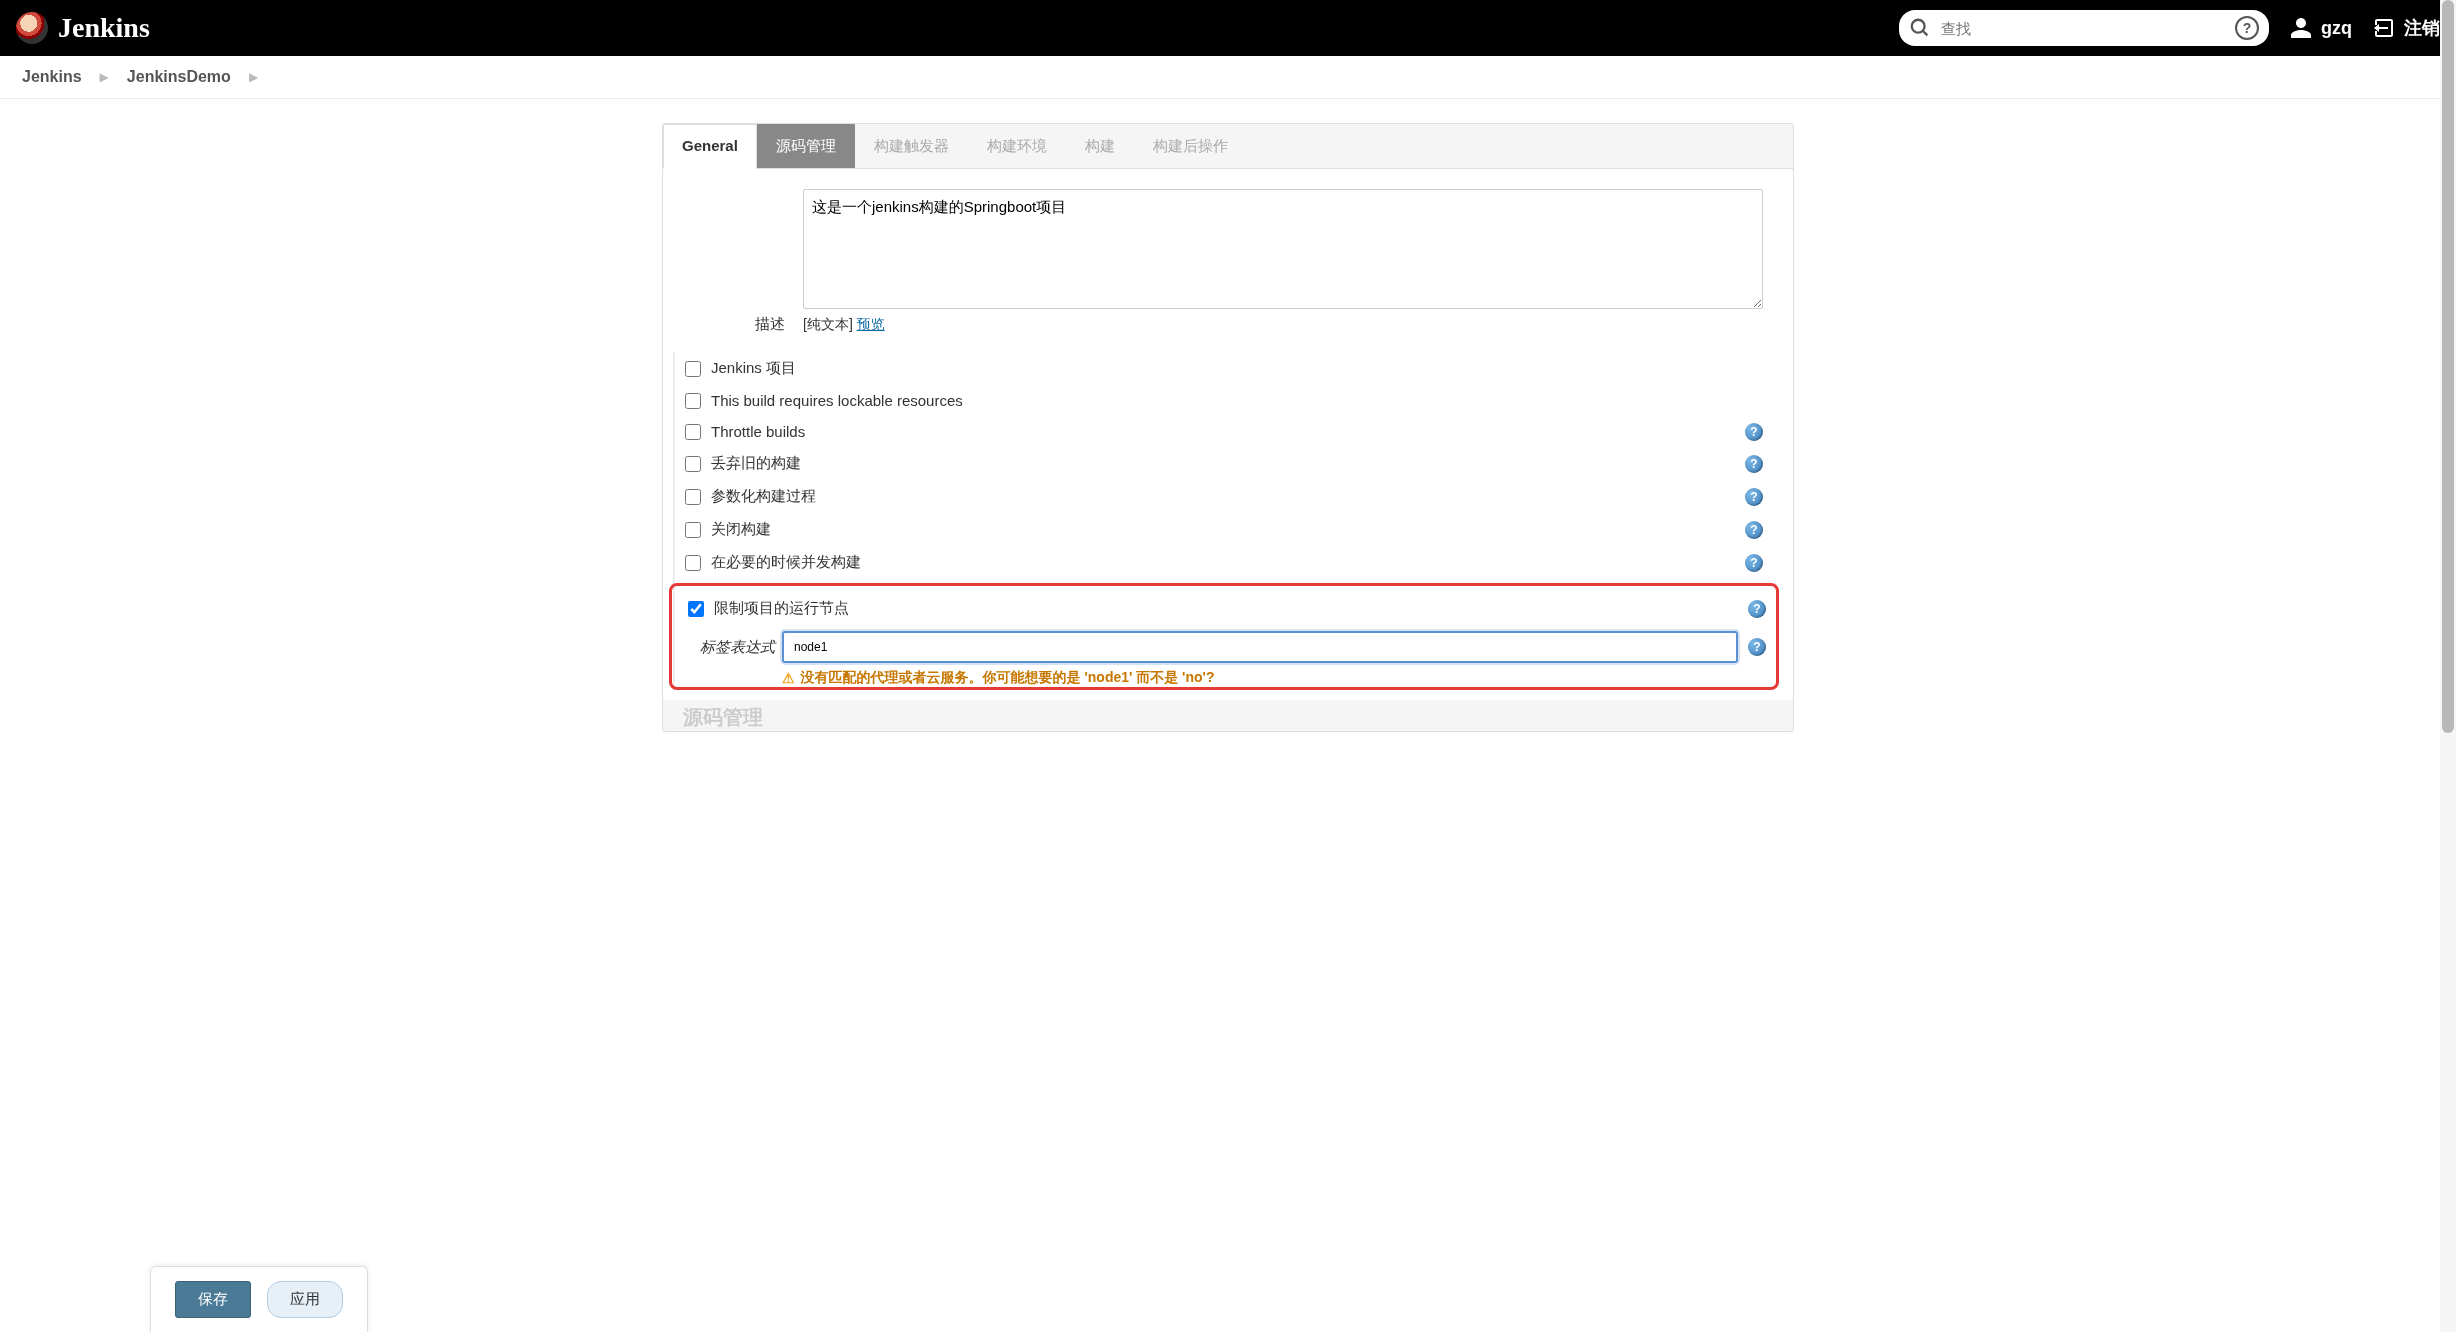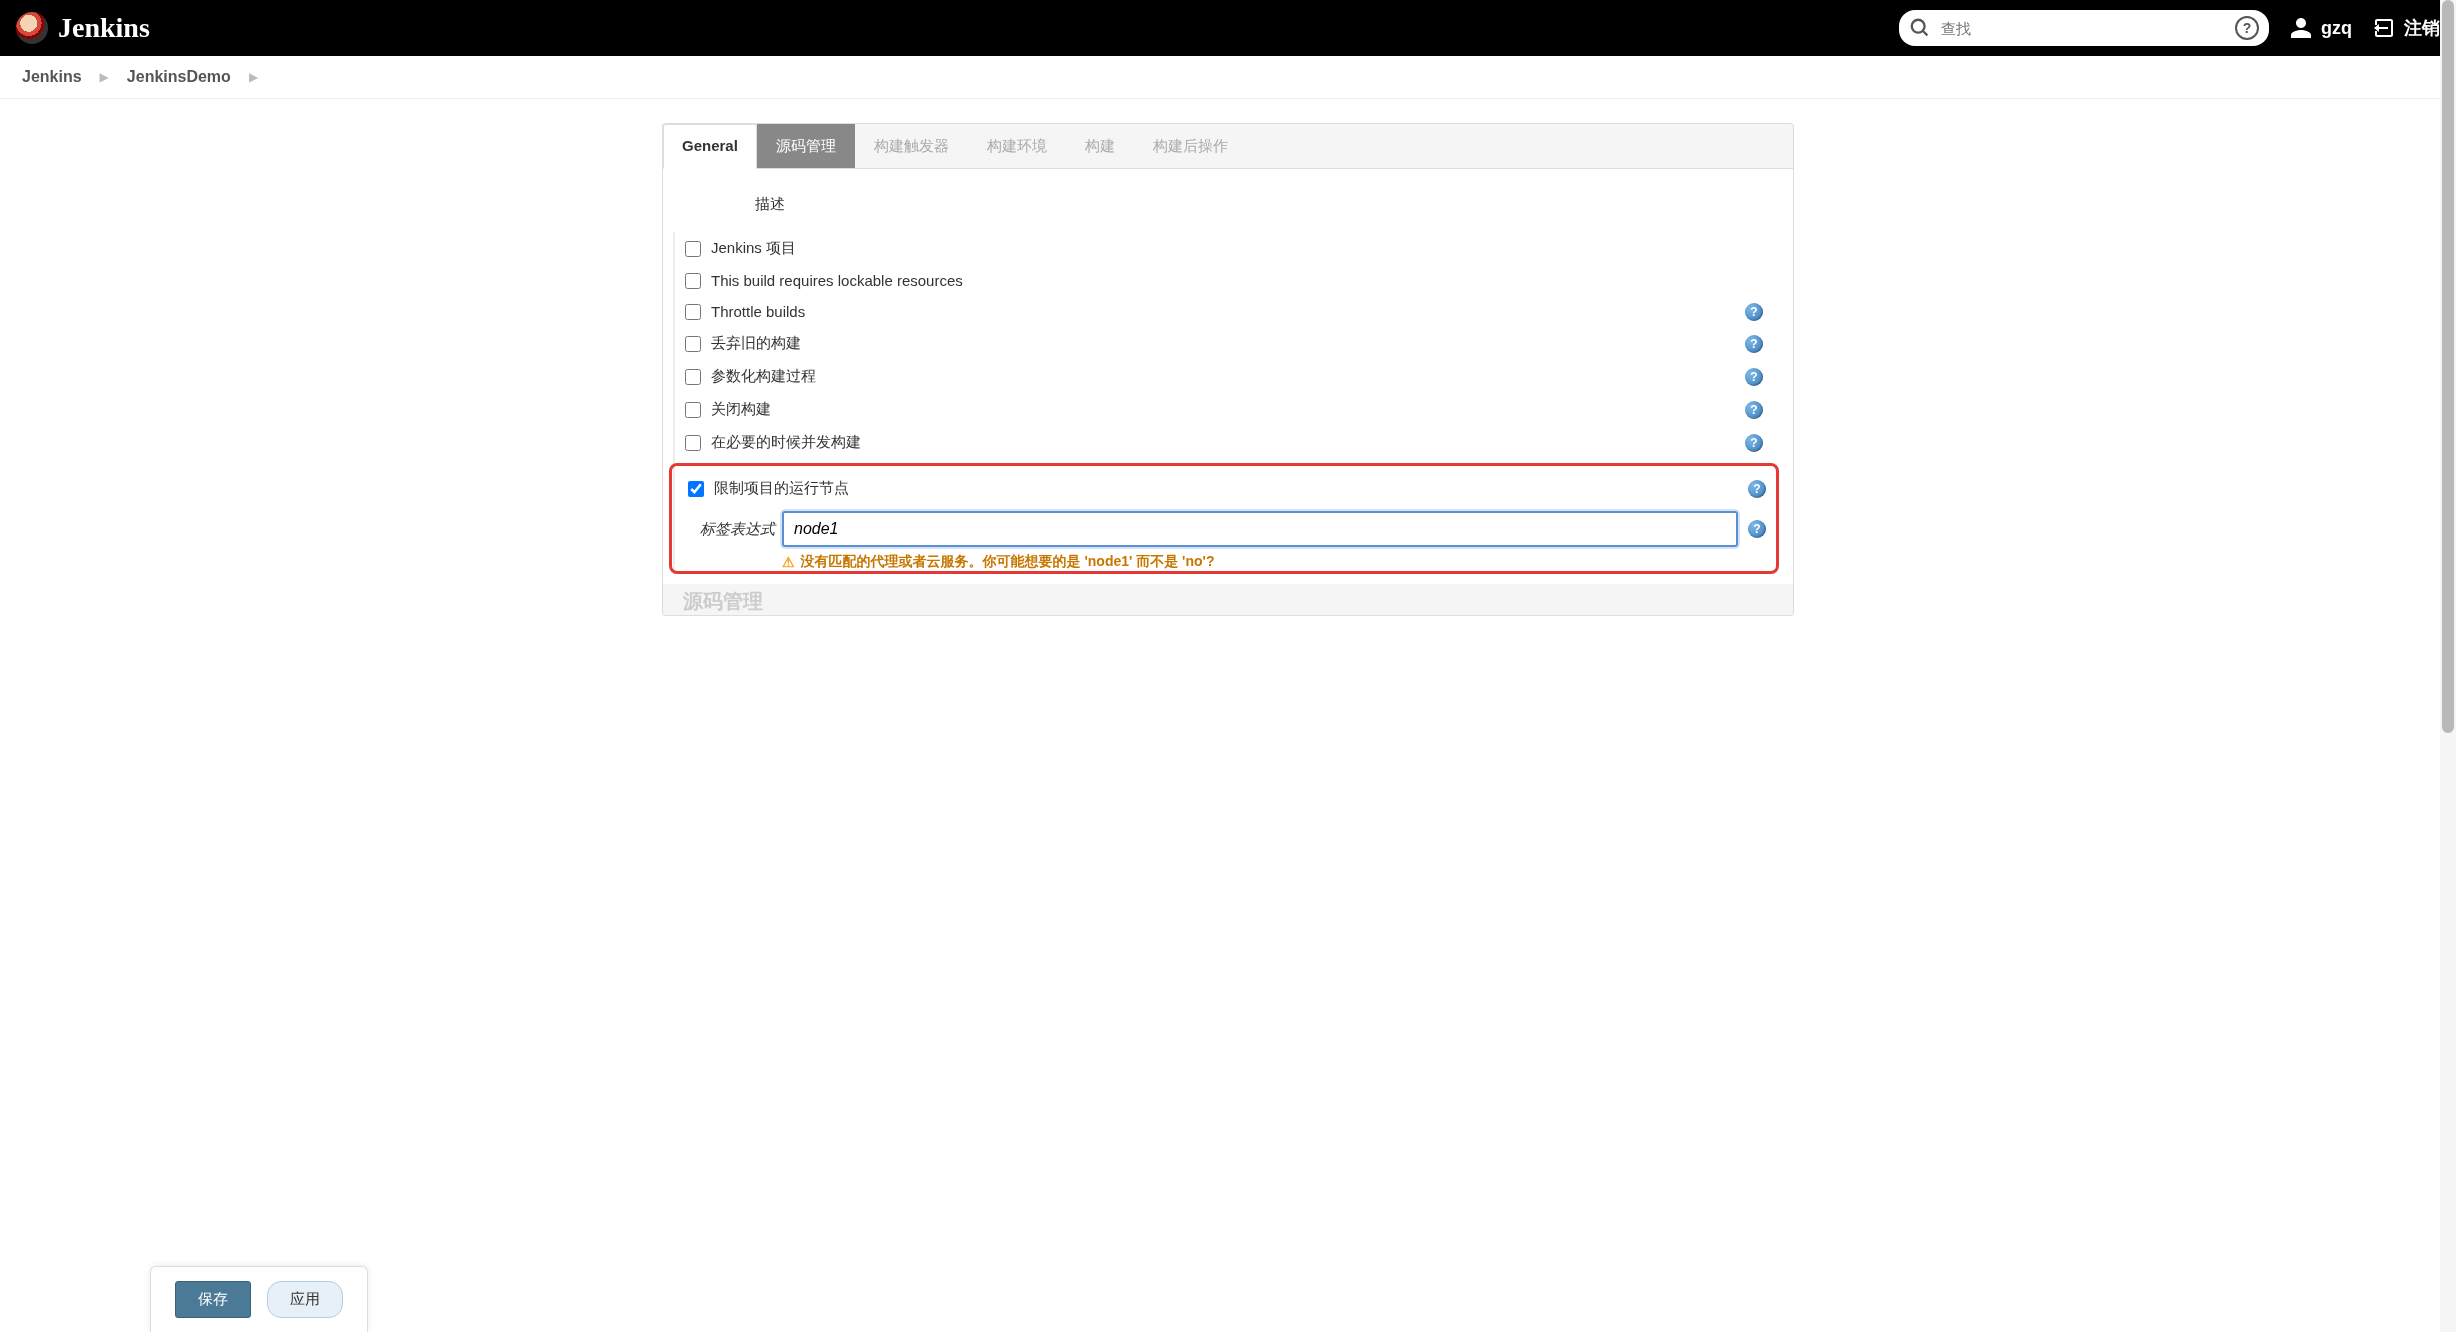--- a/index.html
+++ b/index.html
@@ -238,25 +238,24 @@
       font-size: 15px;
       color: #333;
       padding-left: 18px;
       font-style: italic;
     }
     .label-expr-input {
       flex: 1;
       border: 2px solid #5a8fd4;
       border-radius: 3px;
       padding: 7px 10px;
-      font-size: 16px;
+      font-size: 12px;
       outline: none;
       box-shadow: 0 0 0 2px rgba(90,143,212,0.25);
       margin-right: 4px;
-      font-style: italic;
     }
     .warning-row {
       display: flex;
       align-items: center;
       gap: 6px;
       padding-left: 100px;
       margin-top: 6px;
       font-size: 14px;
       color: #c77700;
       font-weight: bold;
@@ -387,20 +386,26 @@
       <div class="tab">构建触发器</div>
       <div class="tab">构建环境</div>
       <div class="tab">构建</div>
       <div class="tab">构建后操作</div>
     </div>
 
     <div class="config-body">
 
       <div class="form-row">
         <div class="form-label">描述</div>
+        <div class="form-control-wrap">
+          <textarea class="desc-textarea" style="">这是一个jenkins构建的Springboot项目</textarea>
+          <div class="desc-hint">
+            <span>[纯文本] </span><a href="#">预览</a>
+          </div>
+        </div>
       </div>
 
       <div class="checkbox-list">
         <div class="checkbox-row">
           <input type="checkbox" style="">
           <label>Jenkins 项目</label>
         </div>
         <div class="checkbox-row">
           <input type="checkbox" style="">
           <label>This build requires lockable resources</label>

